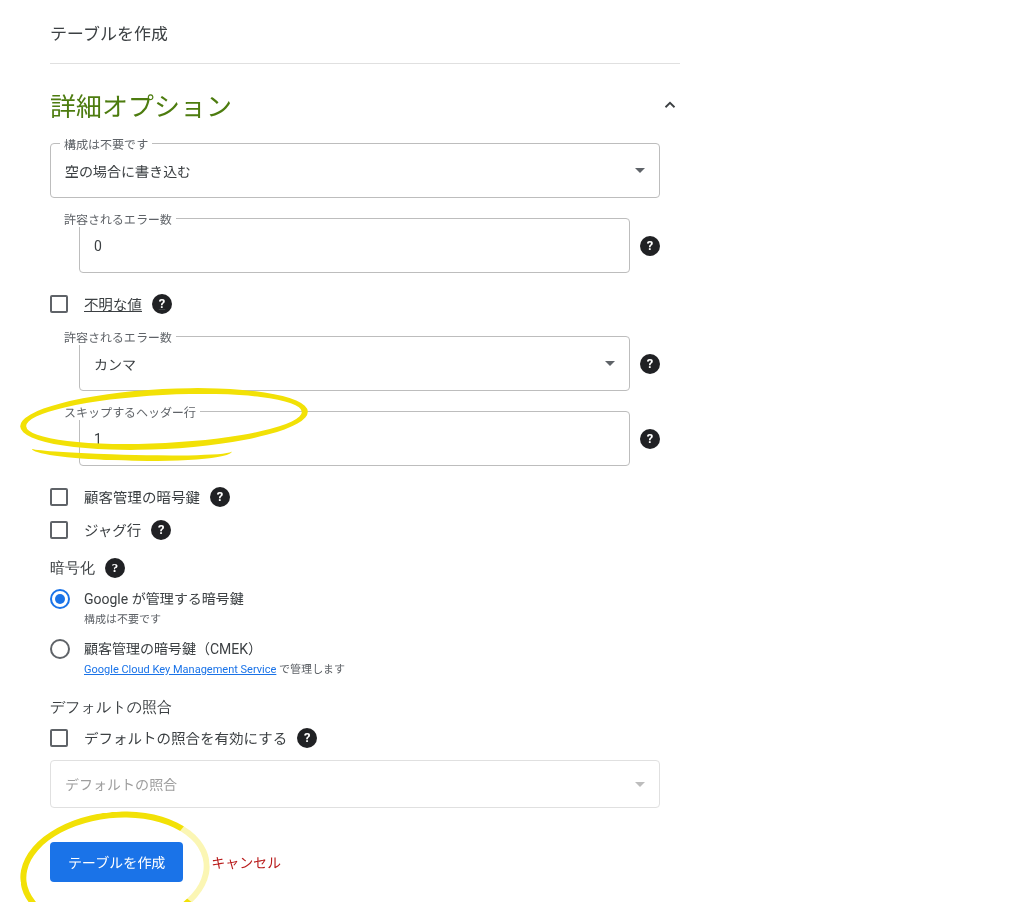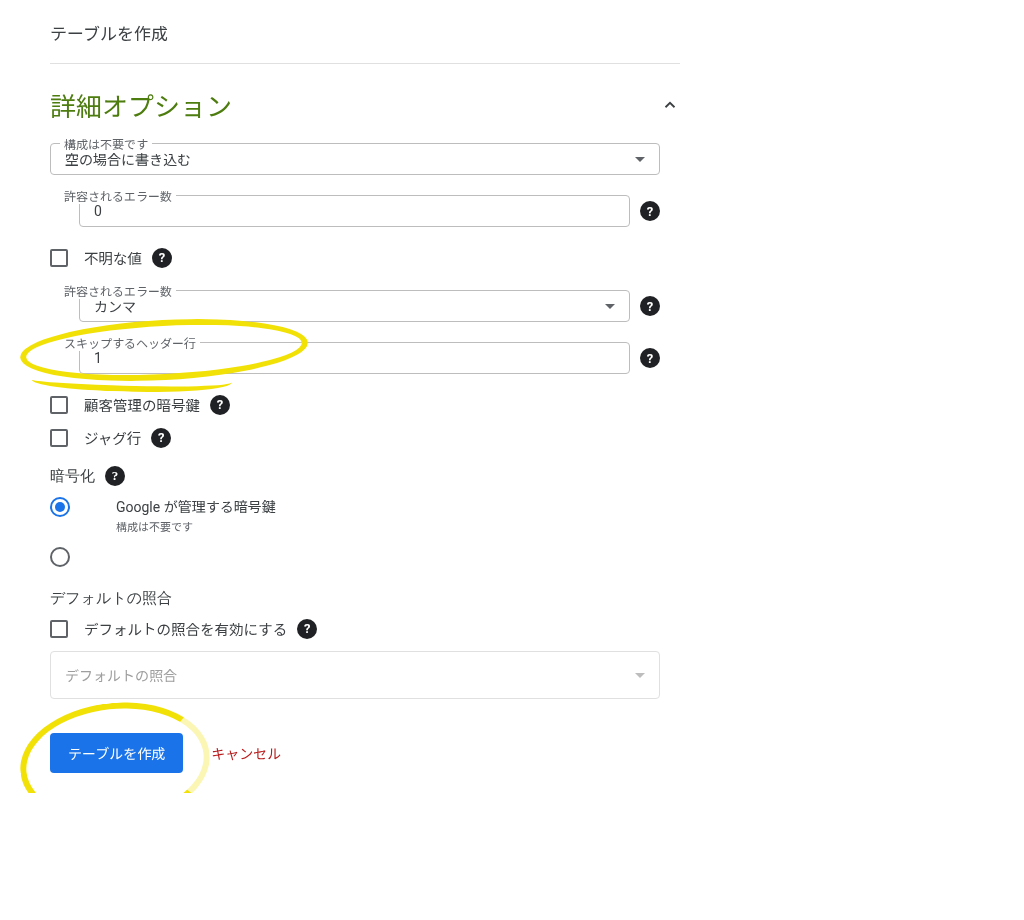--- a/index.html
+++ b/index.html
@@ -53,21 +53,21 @@
       top: -8px;
       left: 10px;
       background: #fff;
       padding: 0 4px;
       font-size: 12px;
       color: #5f6368;
       z-index: 2;
     }
     .select-box, .input-box {
       width: 100%;
-      height: 32px;
+      height: 55px;
       border: 1px solid #bdbdbd;
       border-radius: 4px;
       padding: 10px 14px;
       font-size: 14px;
       color: #3c4043;
       background: #fff;
       display: flex;
       align-items: center;
       position: relative;
     }
@@ -116,21 +116,20 @@
     }
     .section-sub {
       font-size: 15px;
       color:#3c4043;
       margin: 14px 0 10px 0;
       display:flex; align-items:center;font-family:Liberation Serif, serif;
     }
     .radio-row {
       display:flex; align-items:flex-start;
       margin-bottom: 12px;
-      gap: 32px;
     }
     .radio {
       width:20px; height:20px;
       border:2px solid #5f6368;
       border-radius:50%;
       margin-right:14px; margin-top:1px;
       display:inline-flex; align-items:center; justify-content:center;
       cursor:pointer;
     }
     .radio.selected { border-color:#1a73e8; }
@@ -224,21 +223,21 @@
   </div>
 
   <div class="field-wrap with-help">
     <span class="floating-label">許容されるエラー数</span>
     <div class="input-box">
       <input type="text" value="0" style="">
     </div>
     <span class="help-icon">?</span>
   </div>
 
-  <div class="checkbox-row" style="margin-bottom:22px;">
+  <div class="checkbox-row" style="margin-bottom:22px;text-decoration:underline;">
     <span class="checkbox"></span>
     <span>不明な値</span>
     <span class="help-icon">?</span>
   </div>
 
   <div class="field-wrap with-help">
     <span class="floating-label">許容されるエラー数</span>
     <div class="select-box">
       <span class="sel-text">カンマ</span>
       <span class="dropdown-arrow"></span>
@@ -276,20 +275,26 @@
   <div class="radio-row">
     <span class="radio selected"></span>
     <div>
       <div class="radio-text">Google が管理する暗号鍵</div>
       <div class="radio-desc">構成は不要です</div>
     </div>
   </div>
 
   <div class="radio-row" style="margin-bottom:22px;">
     <span class="radio"></span>
+    <div>
+      <div class="radio-text">顧客管理の暗号鍵（CMEK）</div>
+      <div class="radio-desc">
+        <a class="link">Google Cloud Key Management Service</a><span> で管理します</span>
+      </div>
+    </div>
   </div>
 
   <div class="section-sub" style="font-size:15px;">デフォルトの照合</div>
   <div class="checkbox-row">
     <span class="checkbox"></span>
     <span>デフォルトの照合を有効にする</span>
     <span class="help-icon">?</span>
   </div>
 
   <div class="disabled-select">

